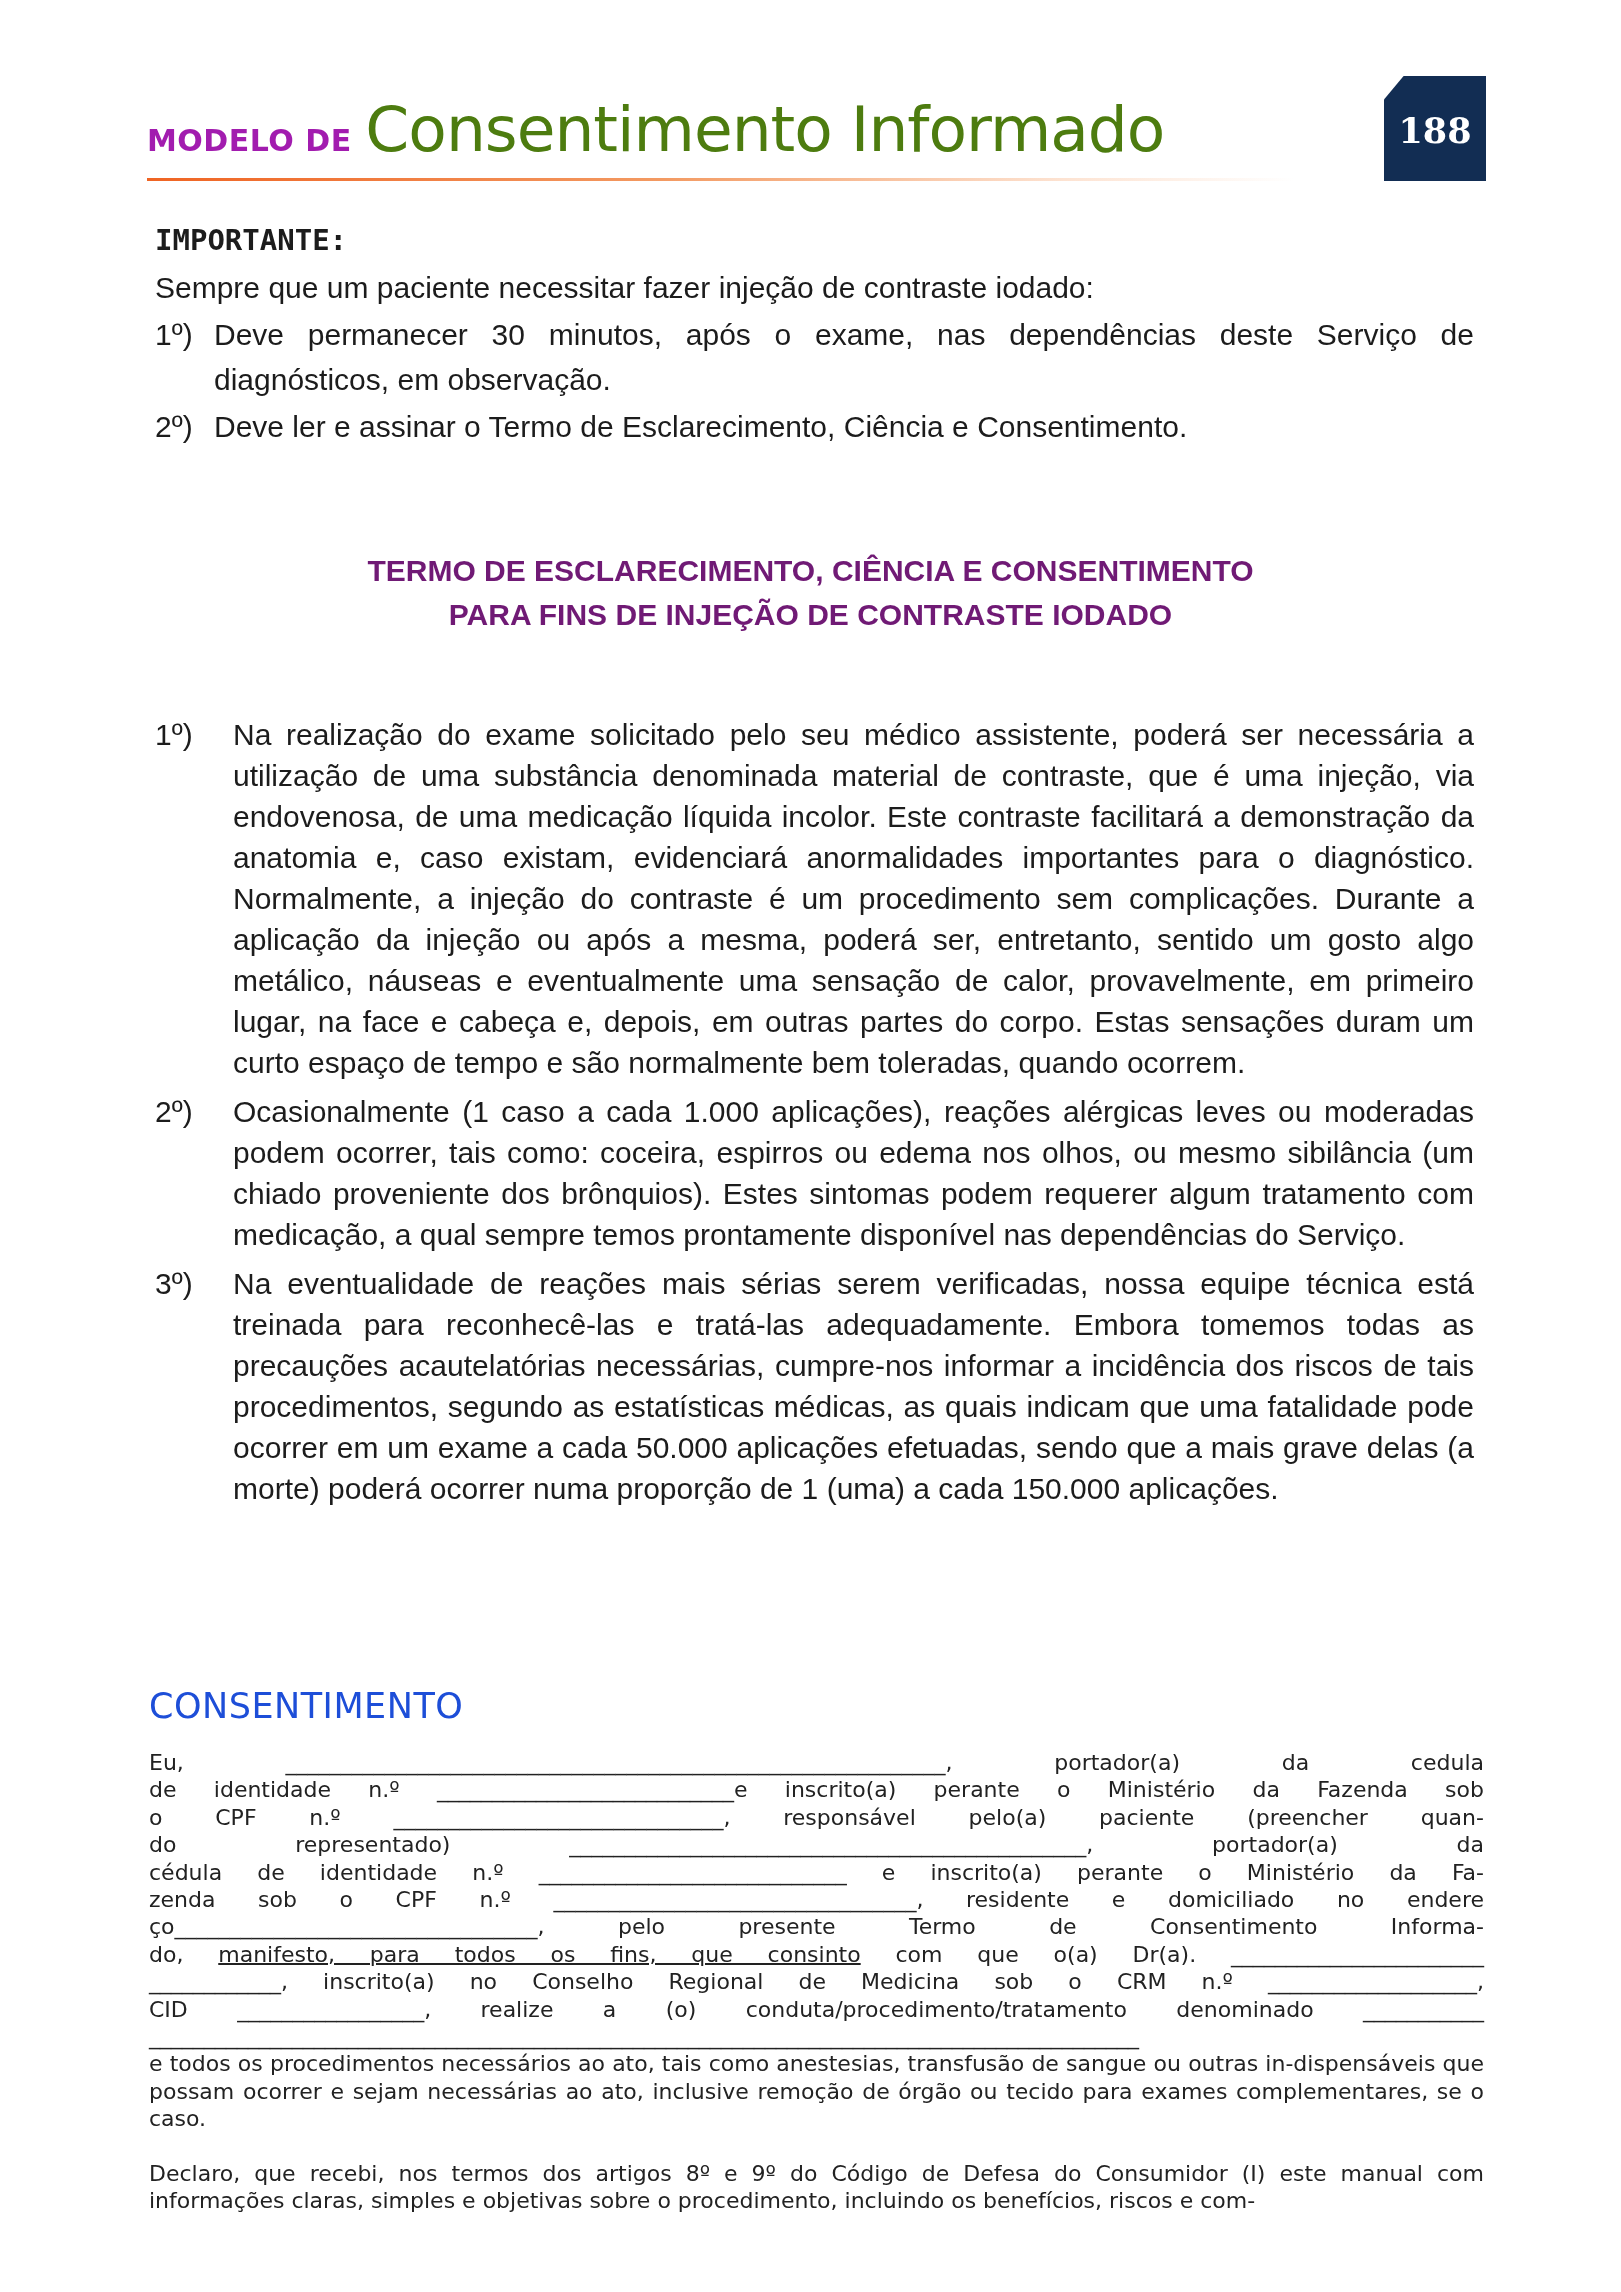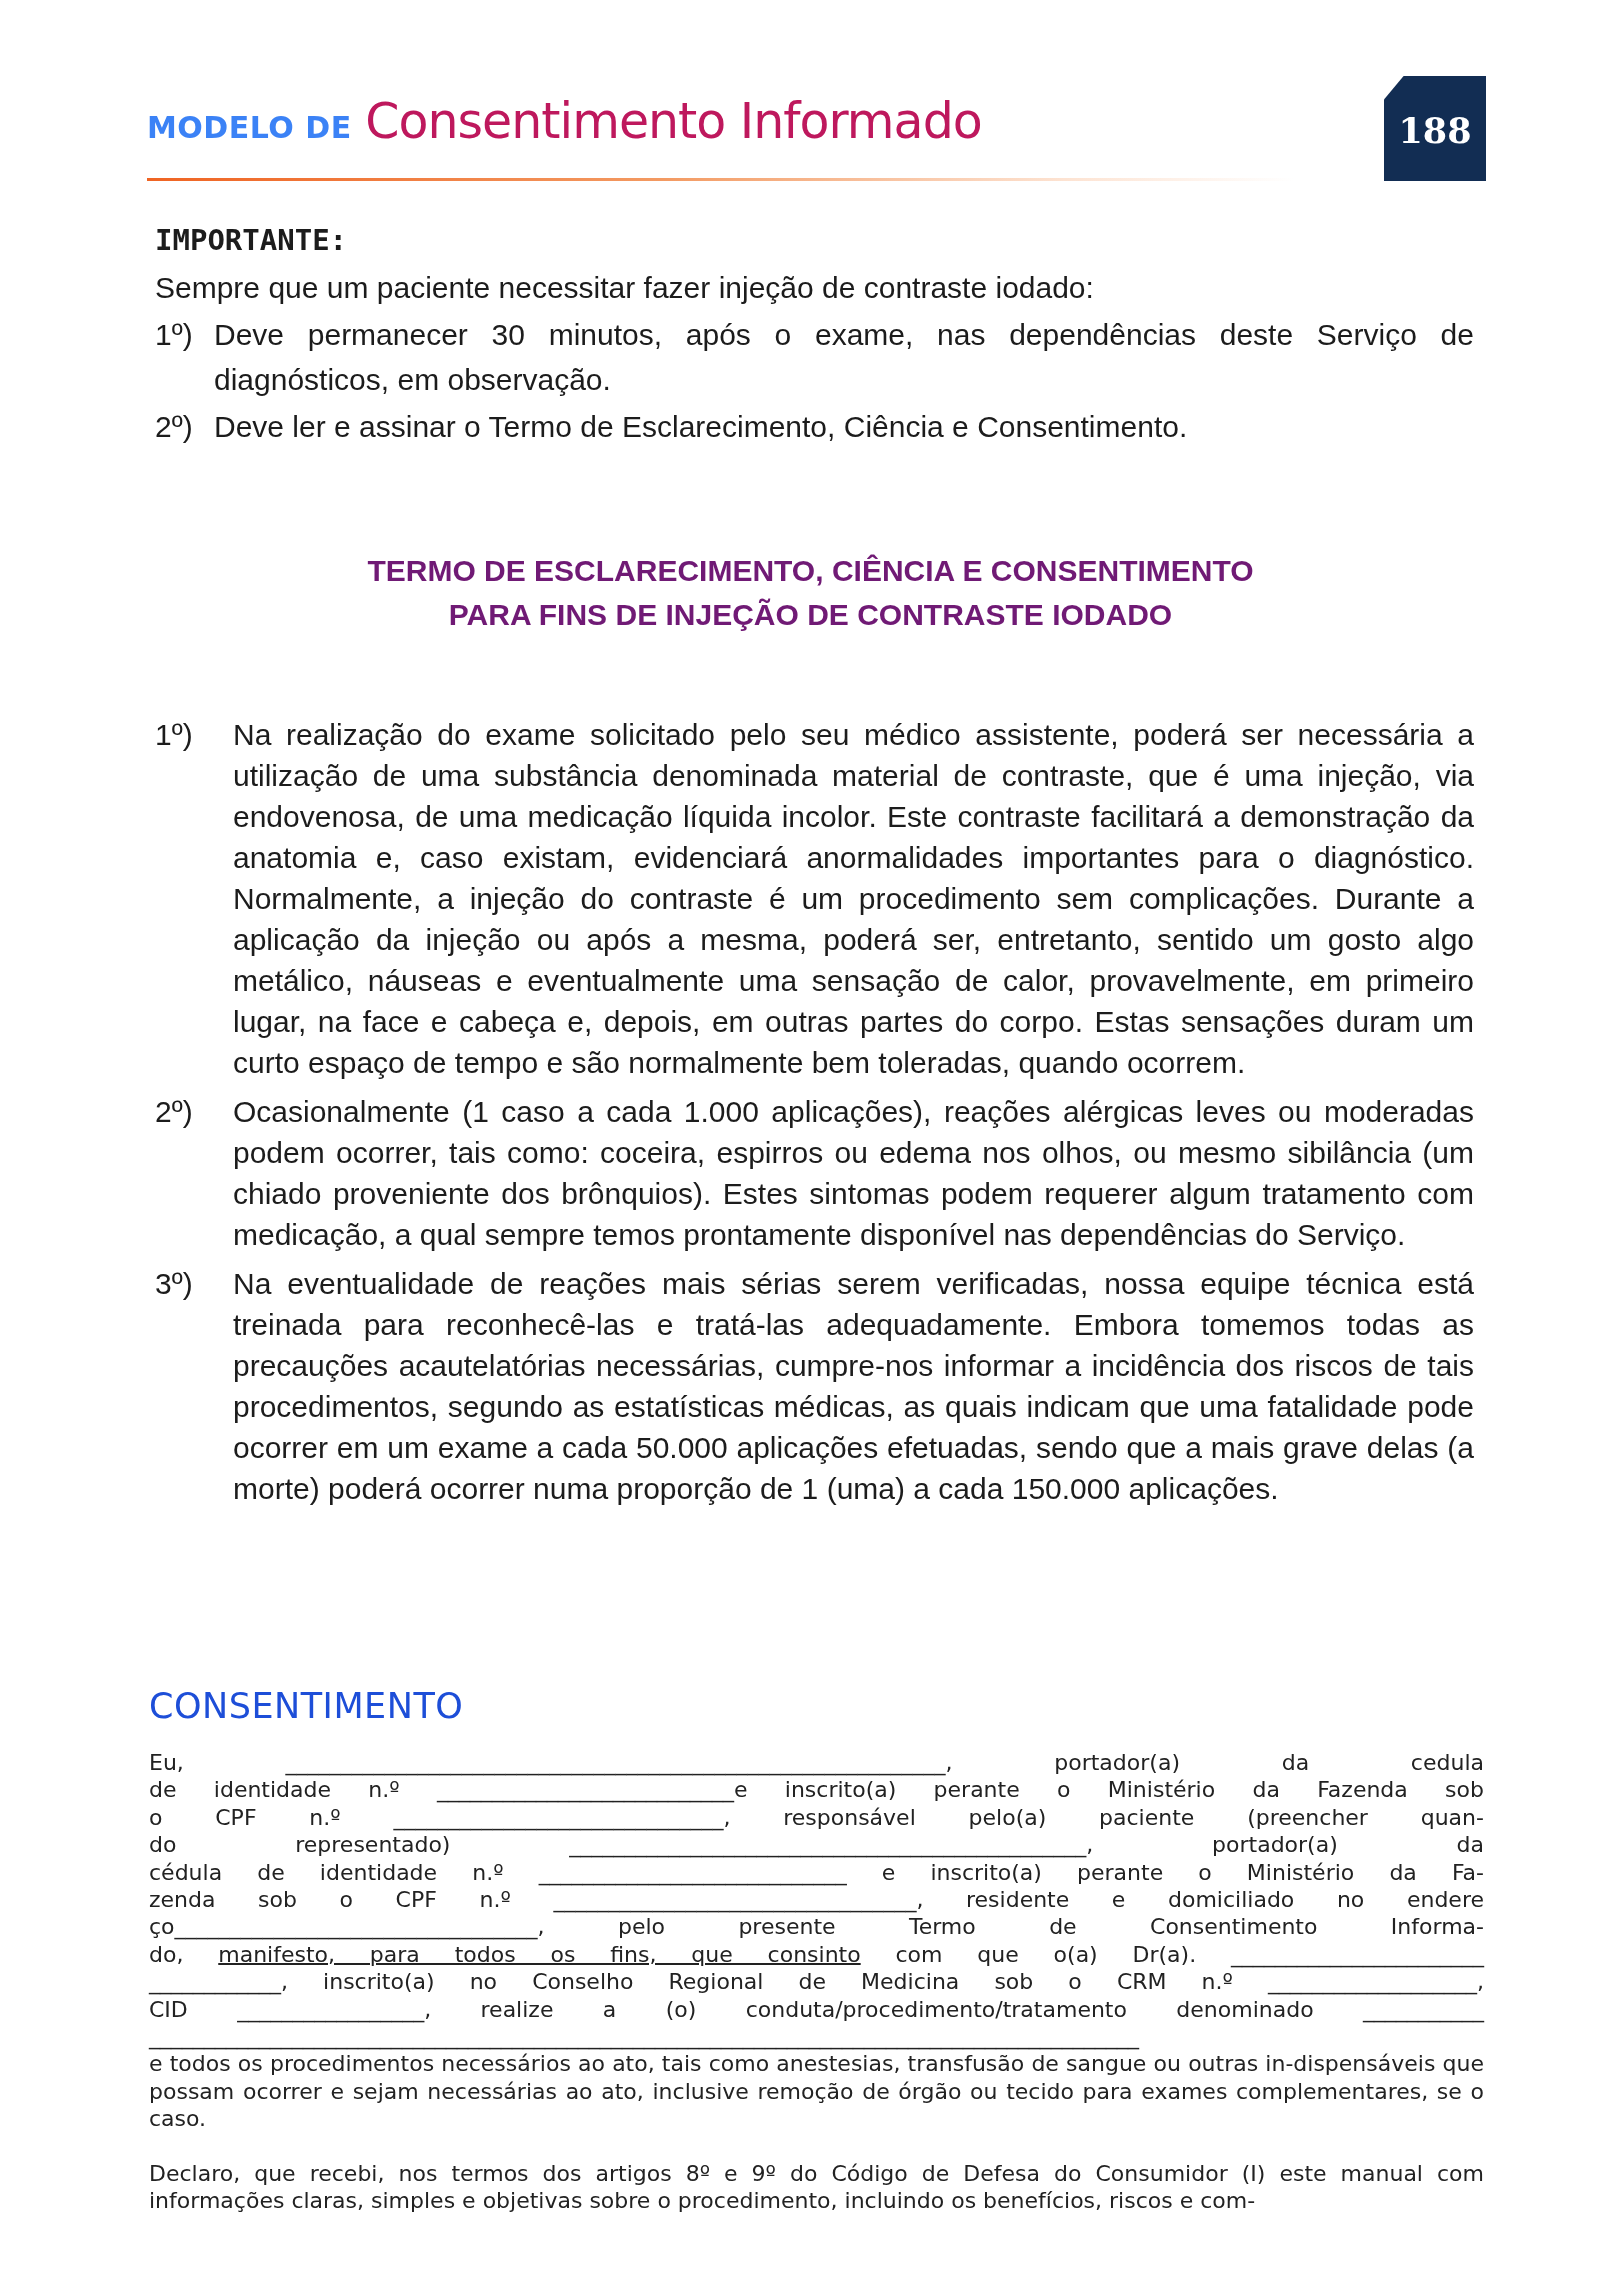--- a/index.html
+++ b/index.html
@@ -1,22 +1,22 @@
 <!DOCTYPE html>
 <html><head>
 <meta charset="utf-8">
 <style>
   html, body { margin: 0; padding: 0; background: #ffffff; }
   body { width: 1621px; height: 2293px; position: relative; overflow: hidden; color: #1a1a1a; }
   .page { position: absolute; left: 0; top: 0; width: 1621px; height: 2293px; }
 
   
   .hdr { position: absolute; left: 147px; top: 93px; height: 78px; white-space: nowrap; }
-  .hdr-small { font-family: "DejaVu Sans", sans-serif; font-weight: bold; font-size: 30px; color: #3b82f6; letter-spacing: 0.5px; vertical-align: baseline; }
-  .hdr-big { font-family: "DejaVu Sans", sans-serif; font-size: 49px; color: #be185d; font-weight: normal; letter-spacing: -1px; vertical-align: baseline; margin-left: 13.7px; }
+  .hdr-small { font-family: "DejaVu Sans", sans-serif; font-weight: bold; font-size: 30px; color: #a21caf; letter-spacing: 0.5px; vertical-align: baseline; }
+  .hdr-big { font-family: "DejaVu Sans", sans-serif; font-size: 63px; color: #4d7c0f; font-weight: normal; letter-spacing: -1px; vertical-align: baseline; margin-left: 13.7px; }
   .hdr-rule { position: absolute; left: 147px; top: 178px; width: 1147px; height: 2.9px;
     background: linear-gradient(to right, #ef6423 0%, #f39a62 45%, #fde3d2 80%, #ffffff 100%); }
   .badge { position: absolute; left: 1384px; top: 76px; width: 102px; height: 105px; background: #122d53;
     clip-path: polygon(19.6px 0, 100% 0, 100% 100%, 0 100%, 0 23.5px); display: flex; align-items: center; justify-content: center; text-align: center; }
   .badge span { font-family: "DejaVu Serif", serif; font-weight: bold; color: #ffffff; font-size: 35px; margin-top: 3.9px; }
 
   
   .txt { font-family: "Liberation Sans", sans-serif; font-size: 30px; color: #1c1c1c; }
   .imp-title { position: absolute; left: 155px; top: 223px; font-family: "DejaVu Sans Mono", monospace; font-weight: bold; font-size: 29px; color: #1c1c1c; }
   .imp-intro { position: absolute; left: 155px; top: 271px; }

